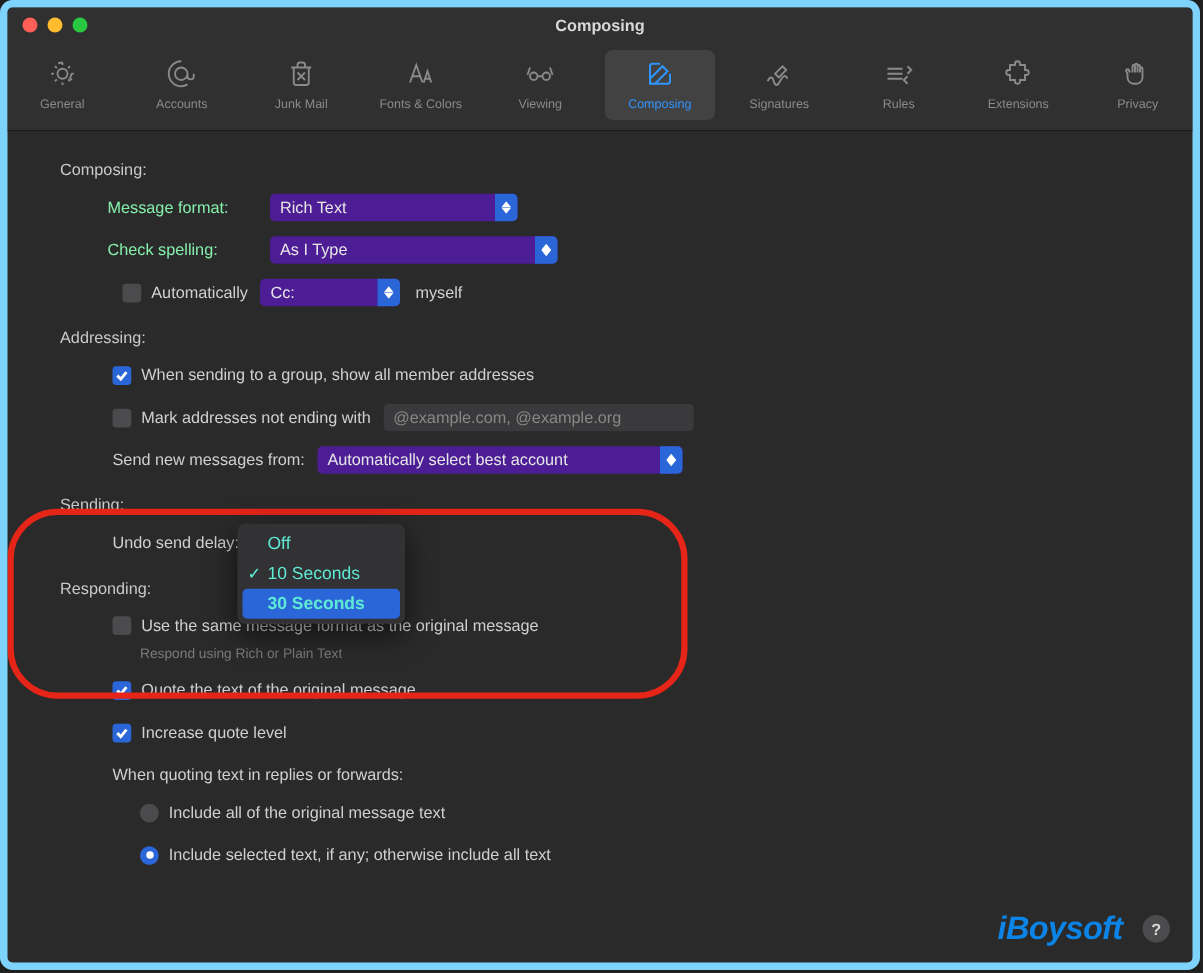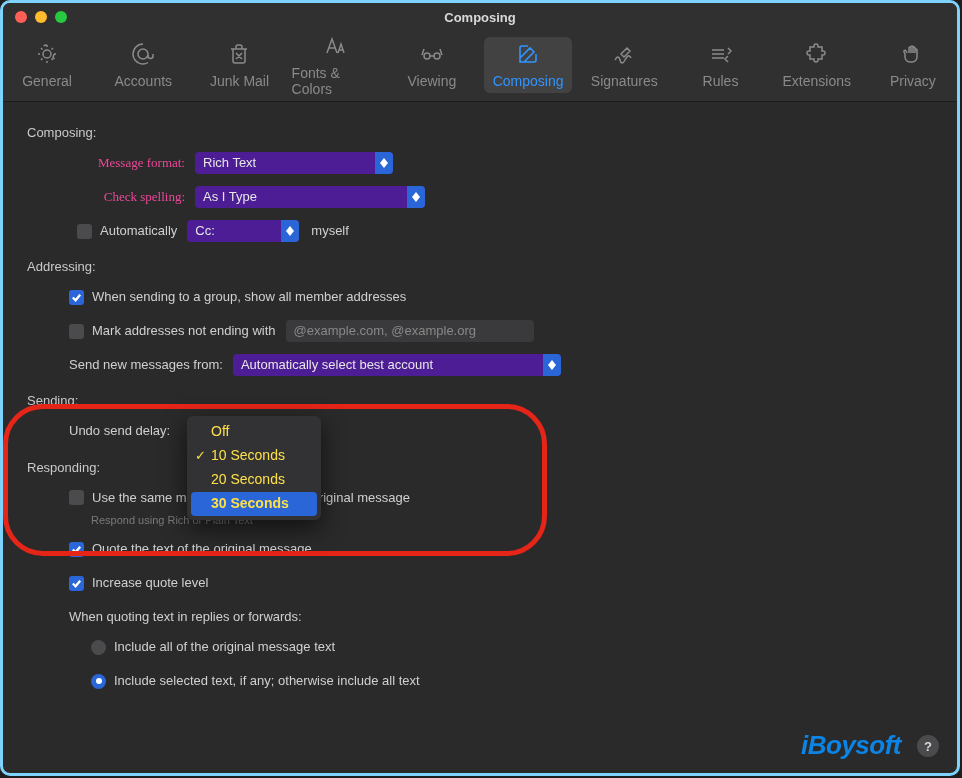--- a/index.html
+++ b/index.html
@@ -11,21 +11,21 @@
     overflow: hidden;
     position: relative;
   }
   .window {
     width: 960px;
     height: 776px;
     background: #2a2a2a;
     border-radius: 10px;
     position: relative;
     overflow: hidden;
-    border: 3px solid #7dd3fc;
+    border: 6px solid #7dd3fc;
   }
   .titlebar {
     height: 28px;
     display: flex;
     align-items: center;
     border-bottom: none;
     position: relative;
     background: #303030;
   }
   .traffic {
@@ -55,56 +55,54 @@
     border-bottom: 1px solid #1c1c1c;
   }
   .tab {
     width: 90px;
     height: 56px;
     display: flex;
     flex-direction: column;
     align-items: center;
     justify-content: center;
     color: #8a8a8a;
-    font-size: 14px;
+    font-size: 10px;
     border-radius: 6px;
     gap: 4px;
     cursor: pointer;
   }
   .tab.active {
     background: #424243;
     color: #2f95ff;
   }
   .tab svg { width: 24px; height: 24px; fill: currentColor; stroke: currentColor; }
   .content {
-    padding: 22px 24px;
+    padding: 22px 42px;
     color: #d0d0d0;
     font-size: 13px;
     line-height: 1.4;
     position: relative;
   }
   .section-label {
     color: #c9c9c9;
     margin-bottom: 10px;
     margin-top: 16px;
   }
   .section-label:first-child { margin-top: 0; }
   .row {
     display: flex;
     align-items: center;
     margin-left: 38px;
     margin-bottom: 12px;
     min-height: 22px;
   }
   .row .rlabel {
     width: 130px;
-    text-align: right;
     padding-right: 10px;
-    color: #ec4899;
-    font-family: Liberation Serif, serif;
+    color: #86efac;
   }
   .row.indent { margin-left: 42px; }
   .select {
     background: #4c1d95;
     border-radius: 4px;
     height: 22px;
     display: inline-flex;
     align-items: center;
     padding: 0 22px 0 8px;
     position: relative;
@@ -185,21 +183,21 @@
     box-shadow: 0 8px 24px rgba(0,0,0,0.6);
     padding: 4px 0;
     min-width: 134px;
     z-index: 20;
   }
   .dropdown-menu .item {
     height: 24px;
     display: flex;
     align-items: center;
     padding: 0 12px 0 24px;
-    color: #fde047;
+    color: #5eead4;
     font-size: 14px;
     position: relative;
     cursor: pointer;
   }
   .dropdown-menu .item .check {
     position: absolute;
     left: 8px;
     font-size: 13px;
   }
   .dropdown-menu .item.hover {
@@ -376,21 +374,21 @@
     <div class="row indent">
       <div class="checkbox"></div>
       <span style="margin-right:10px">Mark addresses not ending with</span>
       <div class="textfield" style="width:248px">
         <span>@example.com, @example.org</span>
       </div>
     </div>
 
     <div class="row indent">
       <span style="margin-right:10px">Send new messages from:</span>
-      <div class="select" style="width:328px">
+      <div class="select" style="width:292px">
         <span>Automatically select best account</span>
         <span class="arrows">
             <svg viewBox="0 0 8 5">
               <path d="M0 5l4-5 4 5z"></path>
             </svg>
             <svg viewBox="0 0 8 5">
               <path d="M0 0l4 5 4-5z"></path>
             </svg>
           </span>
       </div>
@@ -445,23 +443,20 @@
     <div class="highlight-ring" style="left:0px; top:302px; width:544px; height:152px;"></div>
 
     <div class="dropdown-menu" style="left:184px; top:314px;">
       <div class="item">
         <span>Off</span>
       </div>
       <div class="item">
         <span class="check">✓</span>
         <span>10 Seconds</span>
       </div>
-      <div class="item">
-        <span>20 Seconds</span>
-      </div>
       <div class="item hover">
         <span>30 Seconds</span>
       </div>
     </div>
 
   </div>
 
   <div class="watermark">iBoysoft</div>
 
   <div class="help-btn">

